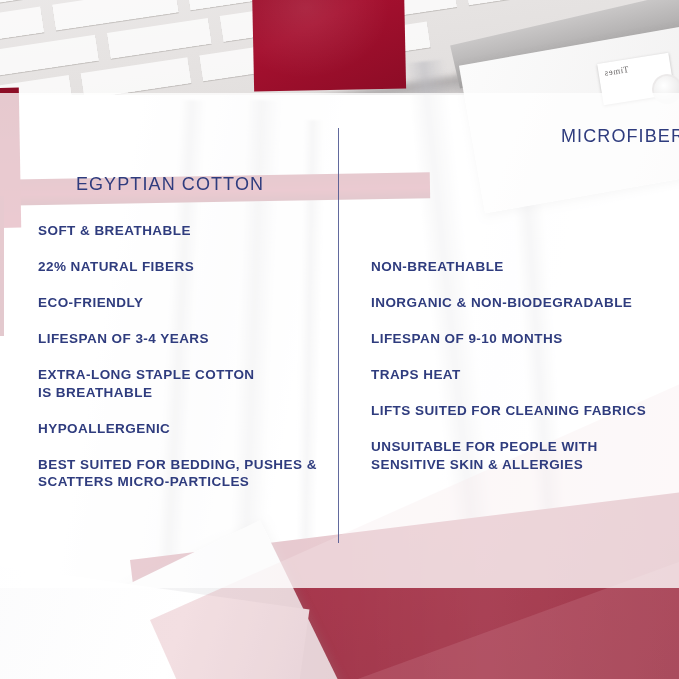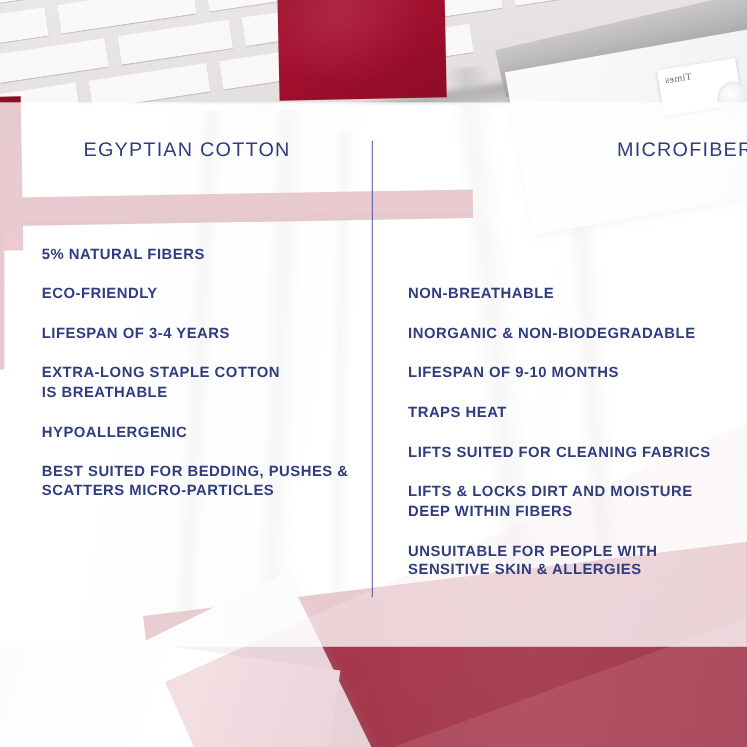--- a/index.html
+++ b/index.html
@@ -185,21 +185,21 @@
 
   .col-head {
     position: absolute;
     top: 126px;
     color: #2f3c7e;
     font-size: 18px;
     font-weight: 400;
     letter-spacing: 1.1px;
     white-space: nowrap;
   }
-  .col-head.left  { left: 0; width: 340px; text-align: center; }
+  .col-head.left  { left: 0; width: 340px; text-align: center; margin-top: 48px; }
   .col-head.right { left: 345px; width: 340px; text-align: right; }
 
   .divider {
     position: absolute;
     left: 338px; top: 128px;
     width: 1px; height: 415px;
     background: #46508c;
     opacity: .85;
   }
 
@@ -277,36 +277,35 @@
   <div class="overlay"></div>
 
   <div class="content">
 
     <div class="col-head left">EGYPTIAN COTTON</div>
     <div class="col-head right">MICROFIBER</div>
 
     <div class="divider"></div>
 
     <div class="list left">
-      <div class="item">5% NATURAL FIBERS</div>
+      <div class="item">SOFT &amp; BREATHABLE</div>
+      <div class="item">22% NATURAL FIBERS</div>
       <div class="item">ECO-FRIENDLY</div>
       <div class="item">LIFESPAN OF 3-4 YEARS</div>
       <div class="item">EXTRA-LONG STAPLE COTTON
 IS BREATHABLE</div>
       <div class="item">HYPOALLERGENIC</div>
       <div class="item">BEST SUITED FOR BEDDING, PUSHES &amp;
 SCATTERS MICRO-PARTICLES</div>
     </div>
 
     <div class="list right">
       <div class="item">NON-BREATHABLE</div>
       <div class="item">INORGANIC &amp; NON-BIODEGRADABLE</div>
       <div class="item">LIFESPAN OF 9-10 MONTHS</div>
       <div class="item">TRAPS HEAT</div>
       <div class="item">LIFTS SUITED FOR CLEANING FABRICS</div>
-      <div class="item">LIFTS &amp; LOCKS DIRT AND MOISTURE
-DEEP WITHIN FIBERS</div>
       <div class="item">UNSUITABLE FOR PEOPLE WITH
 SENSITIVE SKIN &amp; ALLERGIES</div>
     </div>
 
   </div>
 </div>
 
 </body></html>

